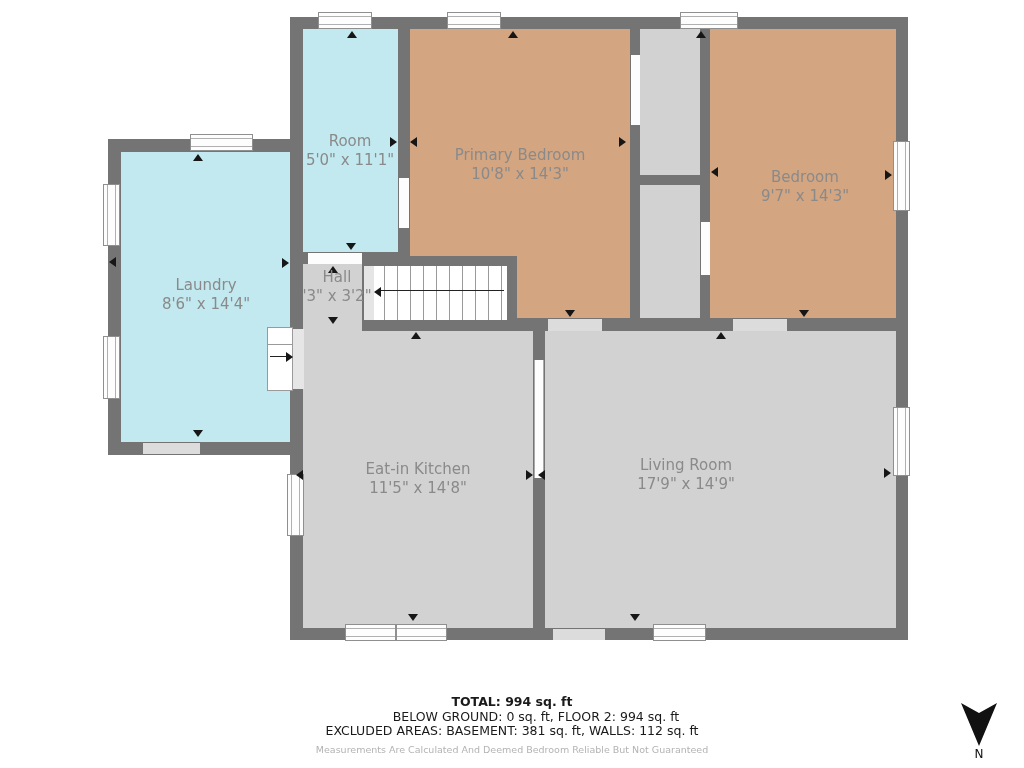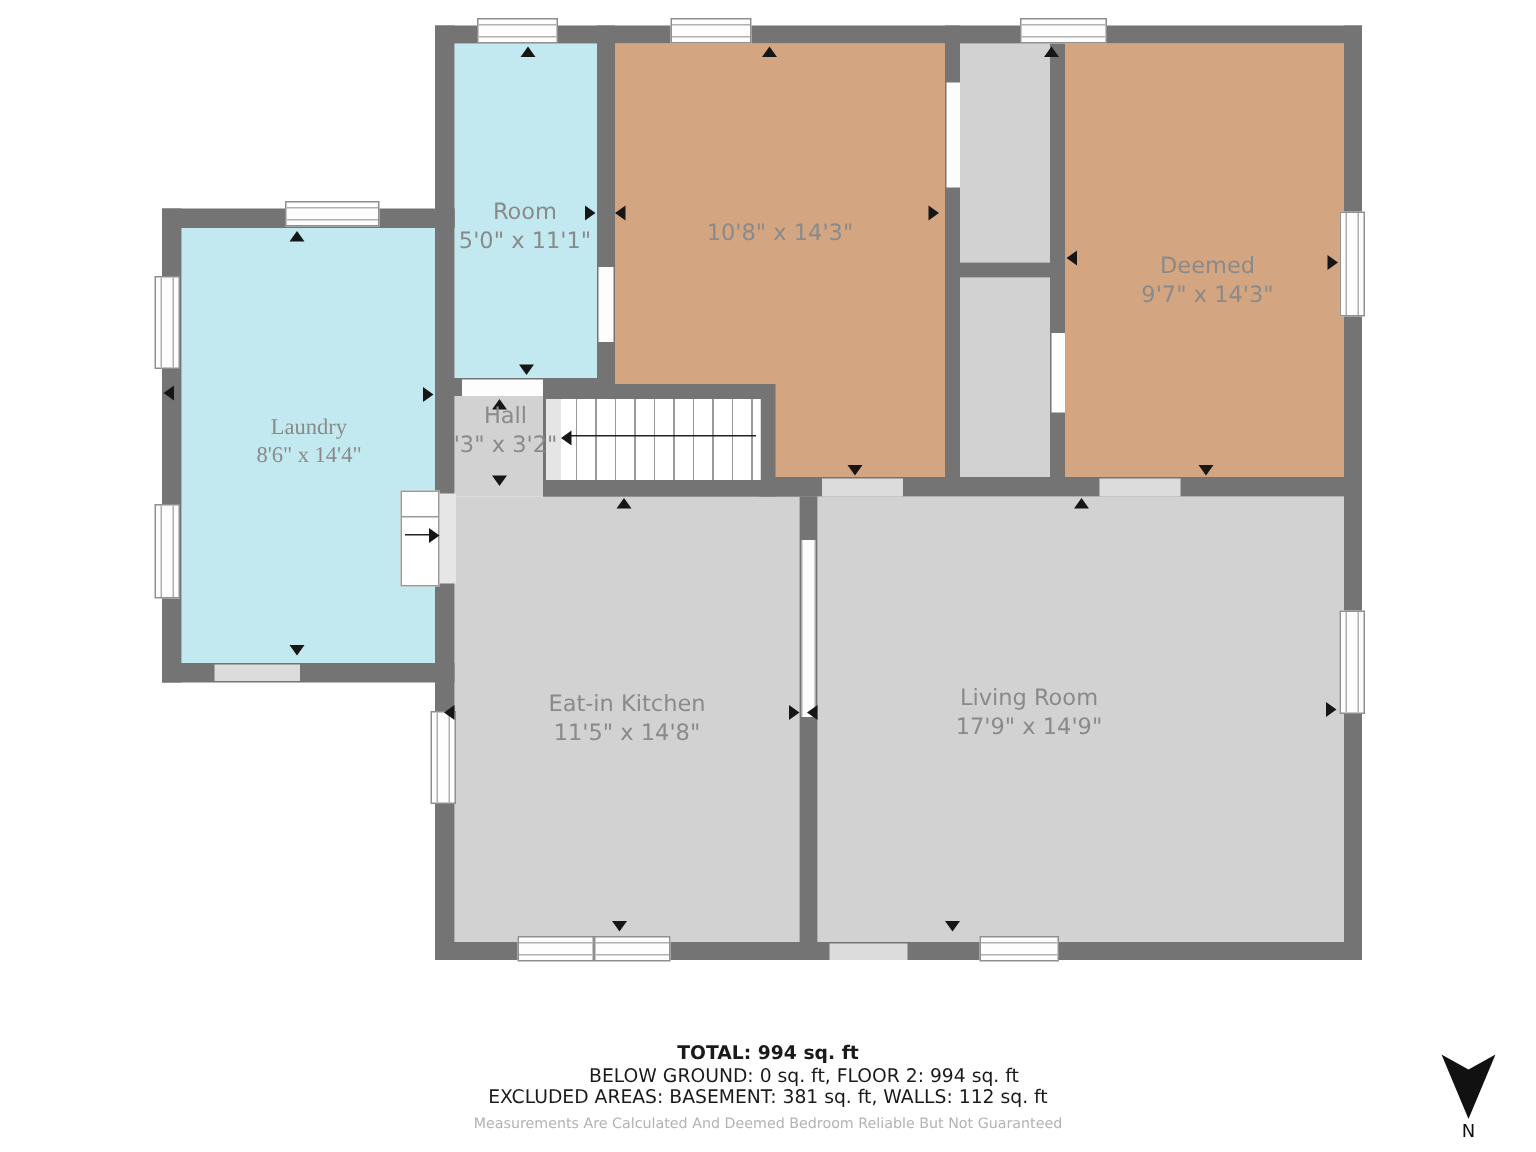--- a/index.html
+++ b/index.html
@@ -66,21 +66,21 @@
      border-left:1px solid #aaa;border-right:1px solid #aaa;box-sizing:border-box;}
   #alcove-gap{left:291px;top:329px;width:13px;height:60px;background:#e6e6e6;}
   #alcove-box{position:absolute;left:267px;top:327px;width:26px;height:64px;background:#fff;
      border:1px solid #9a9a9a;box-sizing:border-box;}
   #alcove-box::before{content:"";position:absolute;left:0;right:0;top:16px;border-top:1px solid #9a9a9a;}
   #alcove-arrow{position:absolute;left:270px;top:356px;width:18px;height:1px;background:#222;}
   
   #lbl-bath{left:290px;top:132px;width:120px;}
   #lbl-primary{left:410px;top:146px;width:220px;}
   #lbl-bedroom{left:710px;top:168px;width:190px;}
-  #lbl-laundry{left:120px;top:276px;width:172px;font-family:Liberation Serif, serif;}
+  #lbl-laundry{left:120px;top:276px;width:172px;}
   #lbl-hall{left:294px;top:268px;width:86px;}
   #lbl-kitchen{left:303px;top:460px;width:230px;}
   #lbl-living{left:545px;top:456px;width:282px;}
   
   .fline{position:absolute;left:0;width:1024px;text-align:center;color:#1a1a1a;font-size:12.5px;}
   #f1{top:694px;font-weight:bold;}
   #f2{top:709px;padding-left:24px;}
   #f3{top:723px;}
   #f4{top:744px;font-size:9.5px;color:#b3b3b3;}
   
@@ -178,24 +178,25 @@
   <div class="mk right" style="left:884px;top:468px;"></div>
   <div class="mk left" style="left:296px;top:470px;"></div>
   <div class="mk right" style="left:526px;top:470px;"></div>
   <div class="mk left" style="left:538px;top:470px;"></div>
 
   <div class="room-label" id="lbl-bath">
     <div>Room</div>
     <div>5'0" x 11'1"</div>
   </div>
   <div class="room-label" id="lbl-primary">
+    <div>Primary Bedroom</div>
     <div>10'8" x 14'3"</div>
   </div>
   <div class="room-label" id="lbl-bedroom">
-    <div>Deemed</div>
+    <div>Bedroom</div>
     <div>9'7" x 14'3"</div>
   </div>
   <div class="room-label" id="lbl-laundry">
     <div>Laundry</div>
     <div>8'6" x 14'4"</div>
   </div>
   <div class="room-label" id="lbl-hall">
     <div>Hall</div>
     <div>'3" x 3'2"</div>
   </div>

